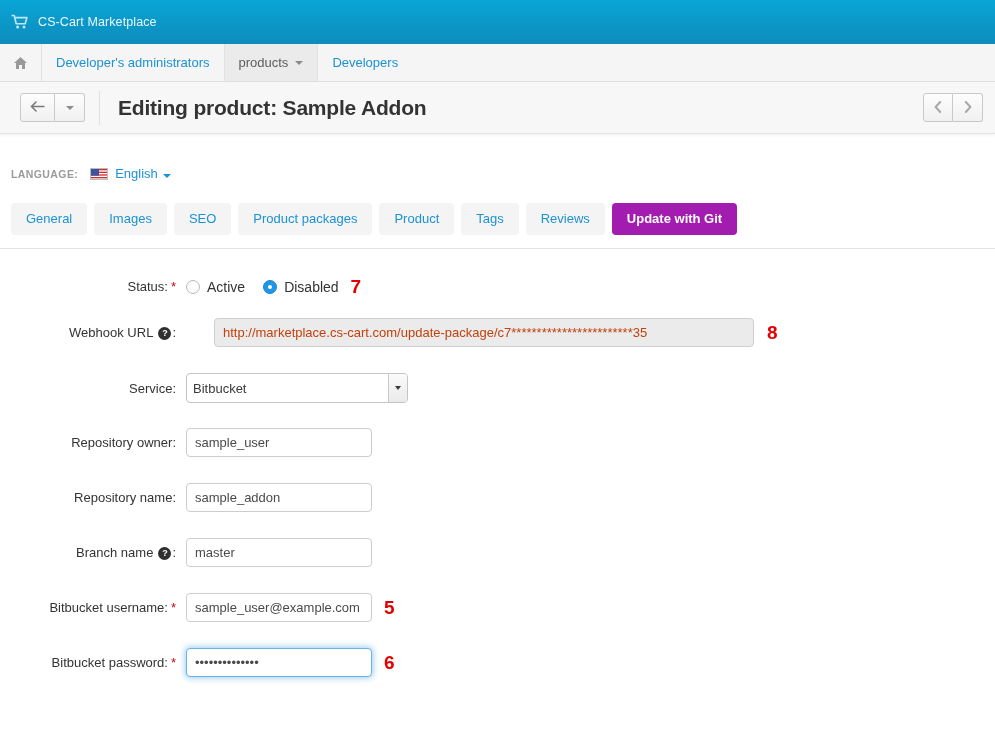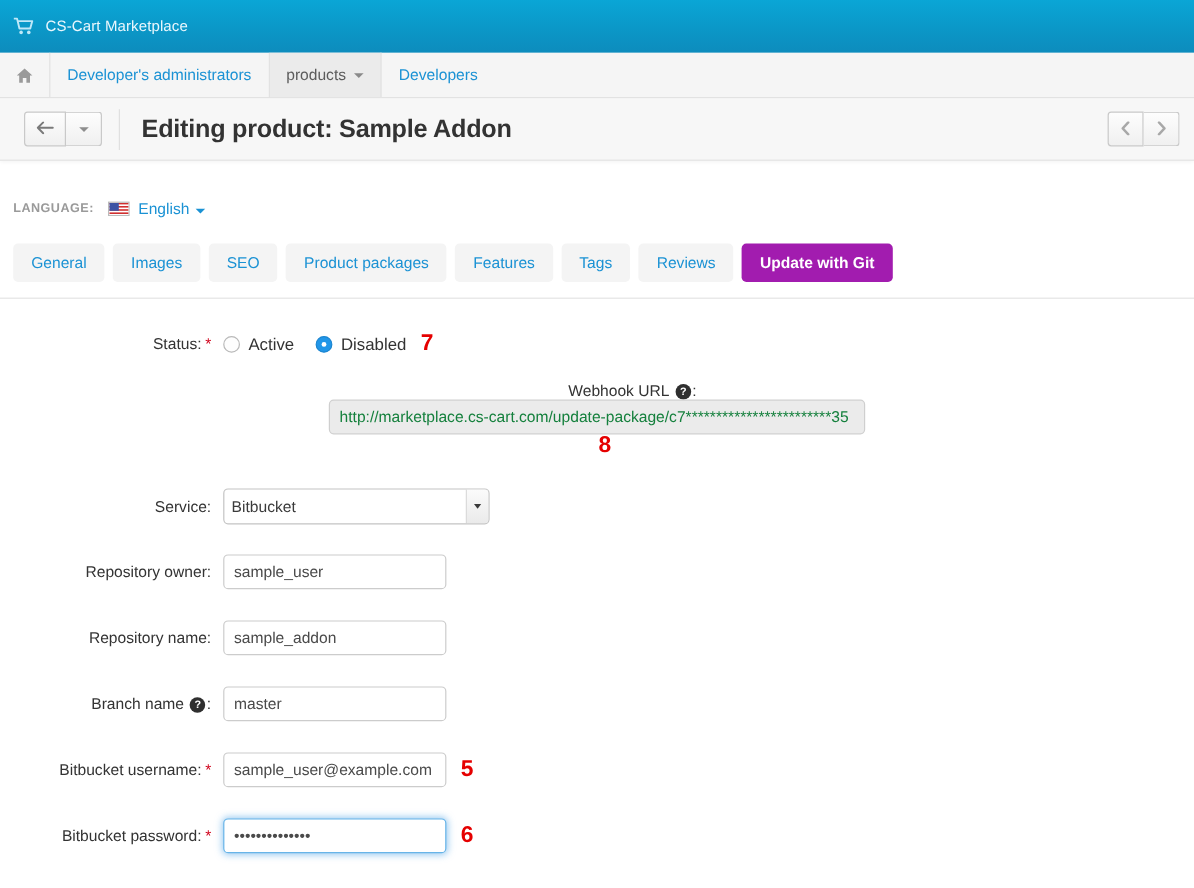--- a/index.html
+++ b/index.html
@@ -193,24 +193,25 @@
     color: #4a4a4a;
     height: 29px;
     padding: 0 8px;
     border: 1px solid #cccccc;
     border-radius: 4px;
     background: #ffffff;
     outline: none;
   }
   .txt.w222 { width: 186px; }
   .txt.readonly {
-    width: 447px;
+    width: 540px;
     background: #ebebeb;
-    color: #15803d;
+    color: #c2410c;
     border-color: #cfcfcf;
+    margin-left: 28px;
   }
   .txt.focused {
     border-color: #67b4e8;
     box-shadow: 0 0 6px 1px rgba(102,175,233,.65);
   }
   select.sel {
     font-family: "Liberation Sans", sans-serif;
     font-size: 13px;
     color: #3a3a3a;
     width: 222px;
@@ -370,21 +371,21 @@
   <span class="lang-name">
     <span>English</span><i class="caret-dn"></i>
   </span>
 </div>
 
 <div class="tabs">
   <div class="tab">General</div>
   <div class="tab">Images</div>
   <div class="tab">SEO</div>
   <div class="tab">Product packages</div>
-  <div class="tab">Features</div>
+  <div class="tab">Product</div>
   <div class="tab">Tags</div>
   <div class="tab">Reviews</div>
   <div class="tab selected">Update with Git</div>
 </div>
 
 <div class="form">
 
   <div class="frow">
     <div class="flabel">
       <span>Status:</span>
@@ -396,21 +397,21 @@
         <span class="radio-text">Active</span>
       </label>
       <label class="radio-opt">
         <span class="radio on"></span>
         <span class="radio-text">Disabled</span>
       </label>
     </div>
     <span class="anno">7</span>
   </div>
 
-  <div class="frow" style="margin-bottom:26px;flex-direction:column;">
+  <div class="frow" style="margin-bottom:26px;">
     <div class="flabel">
       <span>Webhook URL</span>
         <span class="helpicon">?</span>
         <span>:</span>
     </div>
     <input class="txt readonly" type="text" readonly="" value="http://marketplace.cs-cart.com/update-package/c7************************35" style="">
     <span class="anno url">8</span>
   </div>
 
   <div class="frow" style="margin-bottom:25px;">

